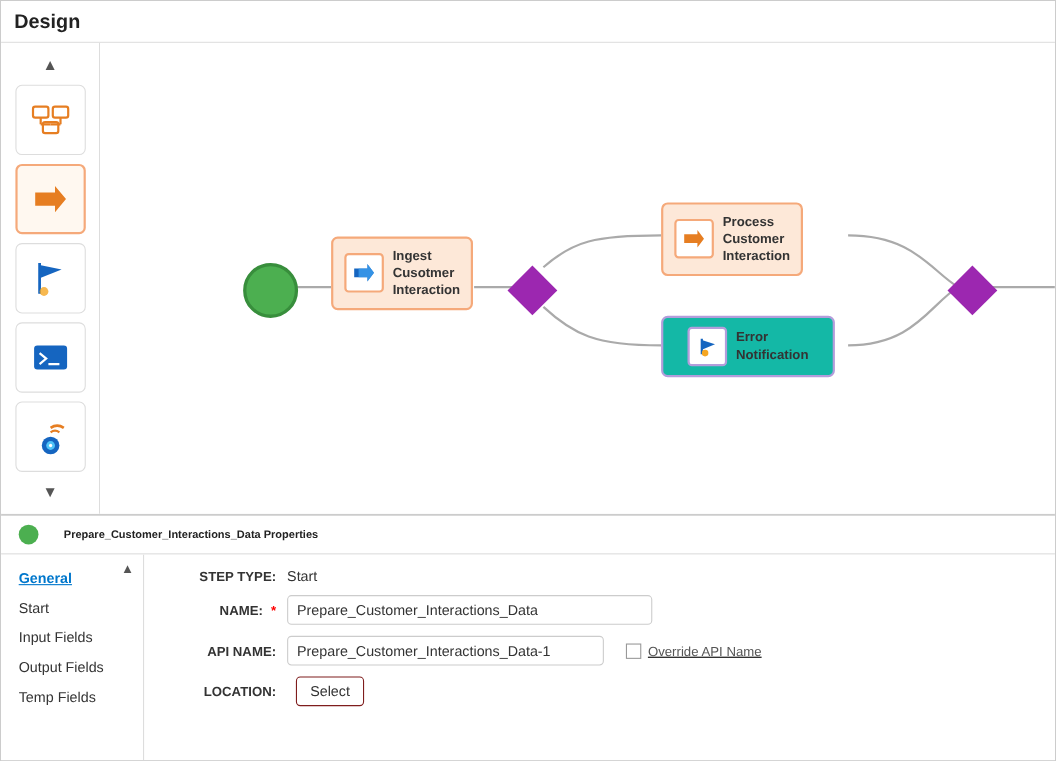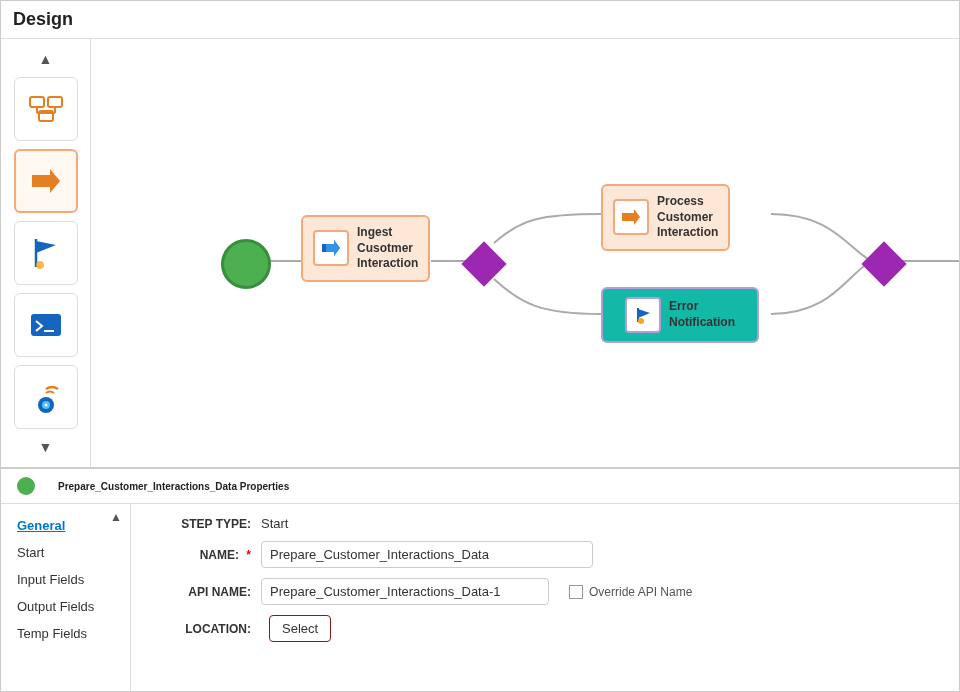--- a/index.html
+++ b/index.html
@@ -307,20 +307,21 @@
 
     .form-input-medium {
       width: 288px;
     }
 
     .override-container {
       display: flex;
       align-items: center;
       gap: 6px;
       margin-left: 10px;
+      text-decoration: underline;
     }
 
     .override-checkbox {
       width: 14px;
       height: 14px;
       border: 1px solid #999;
       background: #fff;
       flex-shrink: 0;
     }
 

